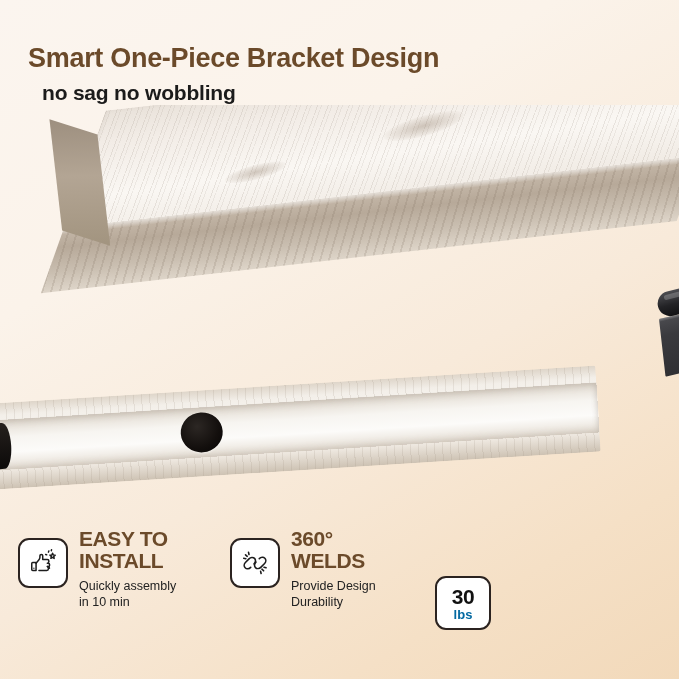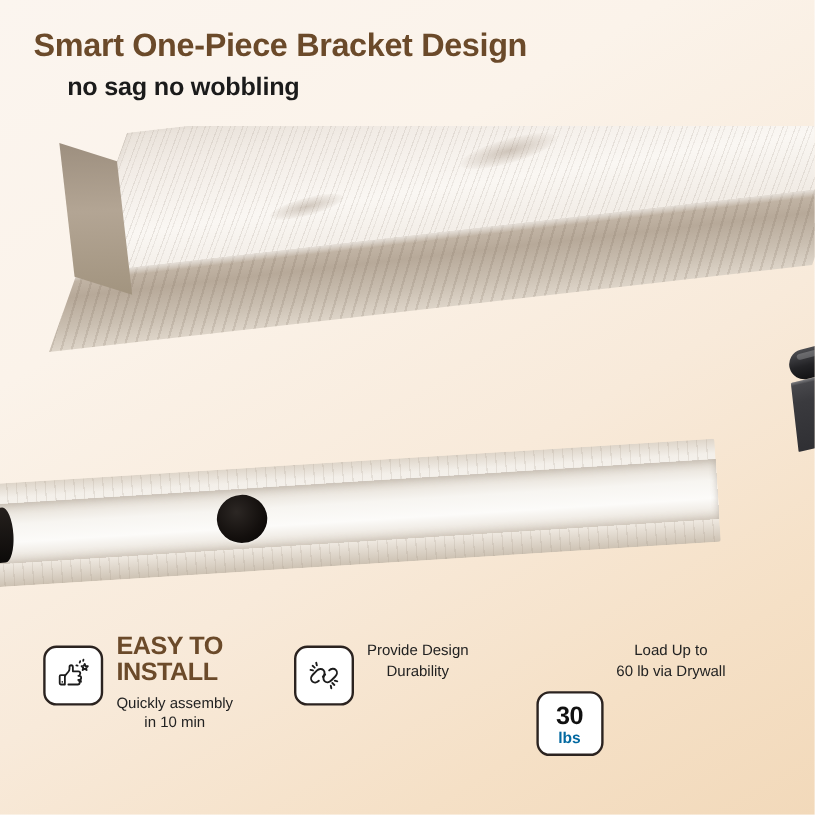--- a/index.html
+++ b/index.html
@@ -18,39 +18,39 @@
     overflow: hidden;
     background: linear-gradient(150deg, #fbf5ef 0%, #fbf3ea 30%, #f8eada 58%, #f5e0c6 82%, #f2d9ba 100%);
   }
 
   
   .header {
     position: absolute;
     left: 0;
     top: 0;
     width: 679px;
-    padding: 24px 0 0 28px;
+    padding: 44px 0 0 28px;
     box-sizing: border-box;
     z-index: 40;
   }
   .headline {
     font-size: 27px;
     font-weight: bold;
     color: #6b4a2a;
     letter-spacing: -0.3px;
     line-height: 1.05;
     margin: 0;
     white-space: nowrap;
   }
   .subhead {
     font-size: 21px;
     font-weight: bold;
     color: #1b1b1b;
     letter-spacing: -0.2px;
-    margin: 9px 0 0 28px;
+    margin: 9px 0 0 14px;
     white-space: nowrap;
   }
 
   
   .photo-zone {
     position: absolute;
     left: 0;
     top: 105px;
     width: 679px;
     height: 415px;
@@ -241,21 +241,21 @@
 
   
   .features {
     position: absolute;
     left: 0;
     top: 528px;
     width: 679px;
     height: 120px;
     display: flex;
     align-items: flex-start;
-    padding-left: 36px;
+    padding-left: 18px;
     box-sizing: border-box;
     z-index: 40;
   }
   .feature {
     display: flex;
     align-items: flex-start;
   }
   .feature.f1 { width: 212px; }
   .feature.f2 { width: 205px; }
   .feature.f3 { width: 236px; }
@@ -303,21 +303,20 @@
     letter-spacing: -0.4px;
     white-space: pre-line;
     margin: 0;
   }
   .feature-sub {
     font-size: 12.5px;
     color: #222222;
     line-height: 1.33;
     margin-top: 6px;
     white-space: pre-line;
-    text-align: center;
   }
 </style>
 </head>
 <body>
 
 <div class="page">
 
   <div class="header">
     <div class="headline">Smart One-Piece Bracket Design</div>
     <div class="subhead">no sag no wobbling</div>
@@ -379,30 +378,30 @@
     <div class="feature f2">
       <div class="feature-icon">
         <svg width="30" height="30" viewBox="0 0 32 32" fill="none" stroke="#1c1c1c" stroke-width="1.7" stroke-linecap="round" stroke-linejoin="round">
           <path d="M11.4 20.6c-1.8 1.8-4.4 2-5.9.5s-1.3-4.1.5-5.9l3.6-3.6c1.8-1.8 4.4-2 5.9-.5s1.3 4.1-.5 5.9"></path>
           <path d="M20.6 11.4c1.8-1.8 4.4-2 5.9-.5s1.3 4.1-.5 5.9l-3.6 3.6c-1.8 1.8-4.4 2-5.9.5s-1.3-4.1.5-5.9"></path>
           <path d="M7.7 8.9L5.9 7.3M9.6 6.9l-.5-2.3M6.2 11.4l-2.2-.5"></path>
           <path d="M23.4 22.6l1.8 1.7M22 24.9l.5 2.3M25.6 20.5l2.2.6"></path>
         </svg>
       </div>
       <div class="feature-text">
+        <div class="feature-title">360°
+WELDS</div>
         <div class="feature-sub">Provide Design
 Durability</div>
       </div>
     </div>
 
     <div class="feature f3">
       <div class="feature-icon badge-30">
         <div class="num">30</div>
         <div class="unit">lbs</div>
       </div>
       <div class="feature-text">
-        <div class="feature-sub">Load Up to
-60 lb via Drywall</div>
       </div>
     </div>
 
   </div>
 </div>
 
 </body></html>

